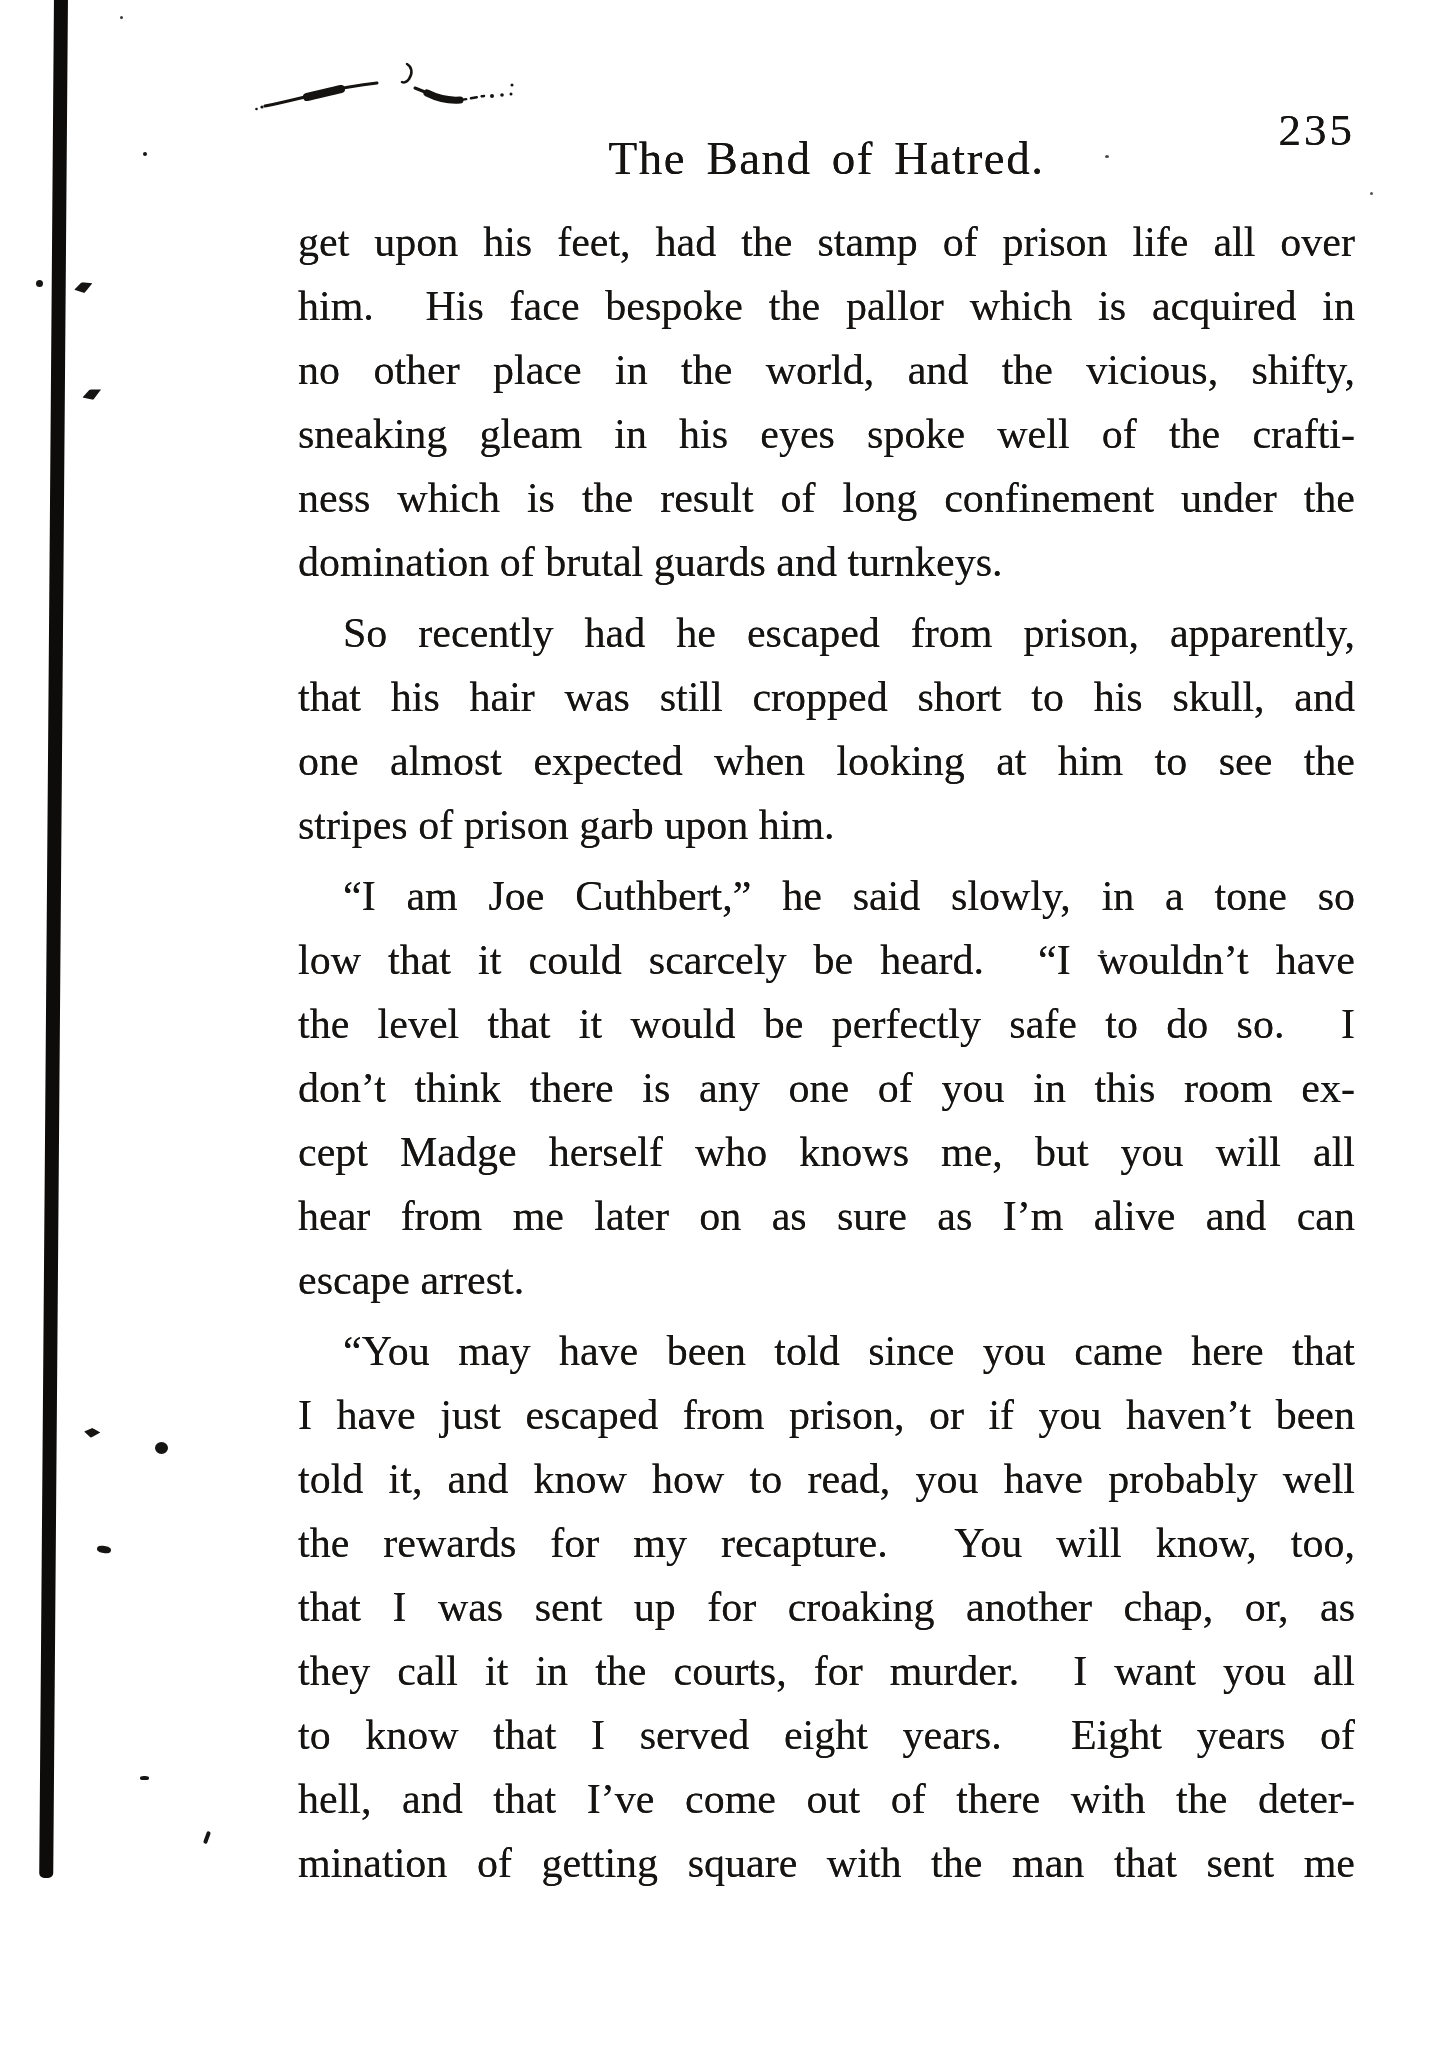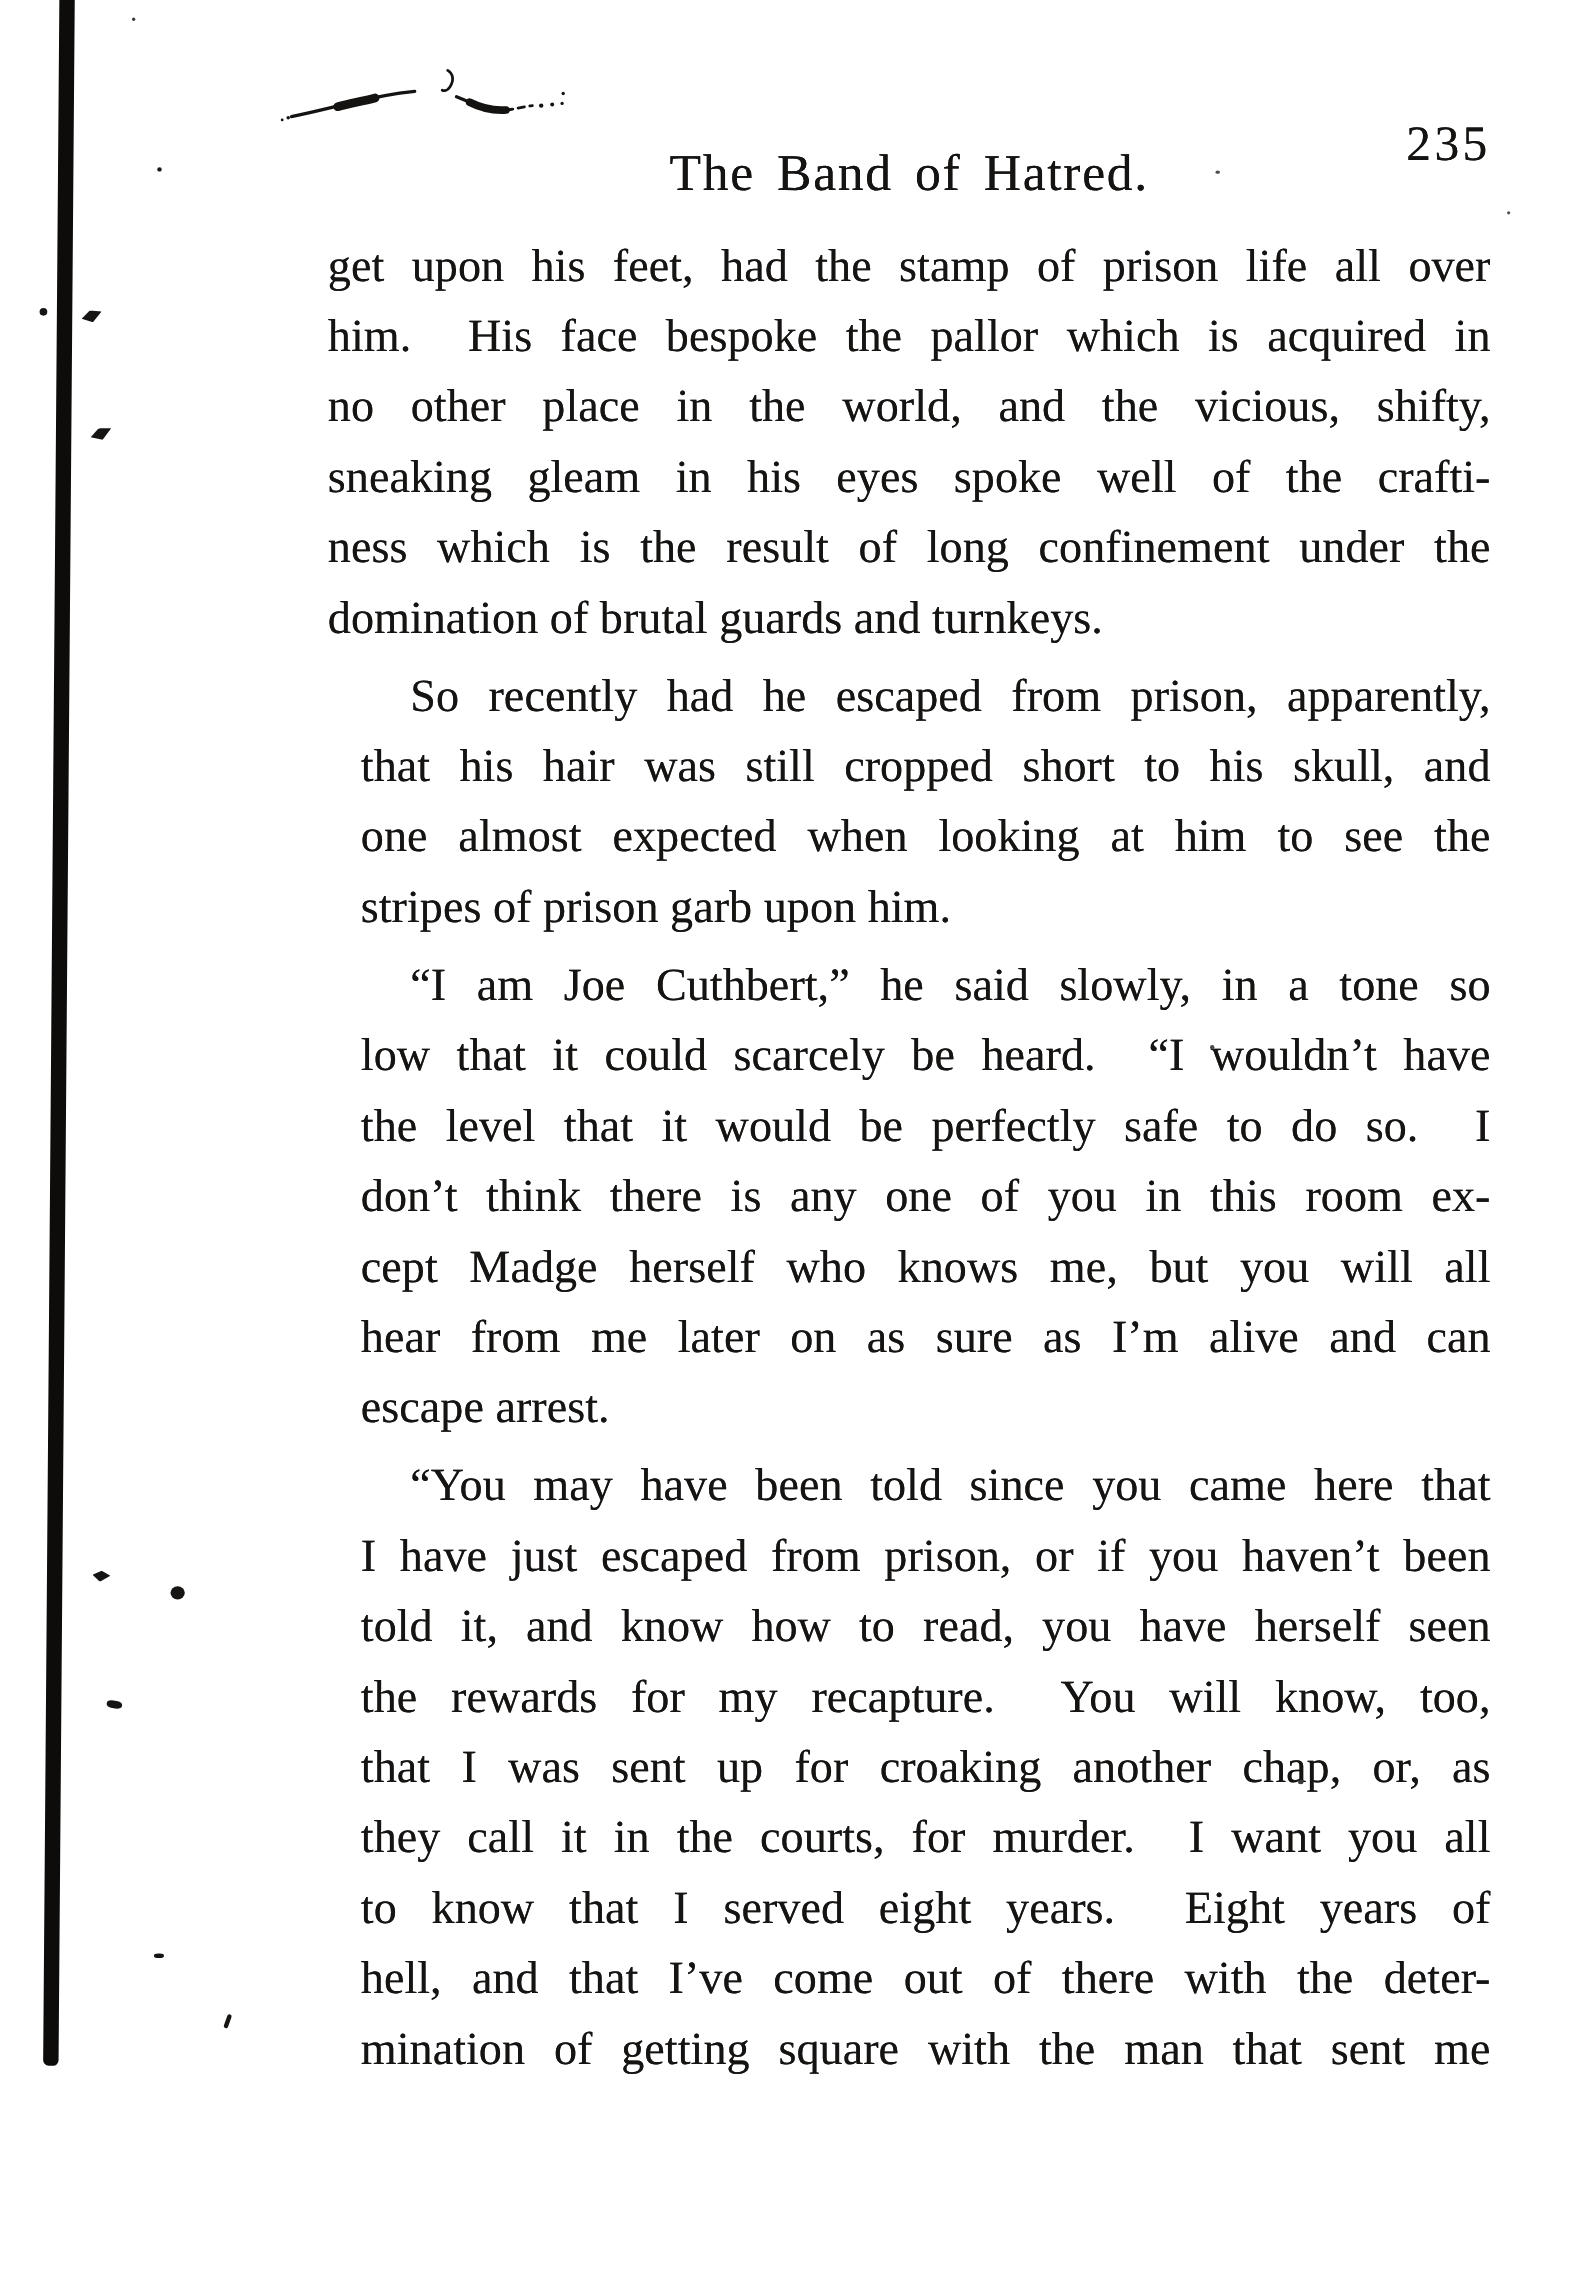--- a/index.html
+++ b/index.html
@@ -44,21 +44,21 @@
   }
 
   
   .text-block {
     position:absolute;
     left:298px; top:210px; width:1057px;
     font-size:42px;
     text-shadow:0 0 0.5px rgba(22,20,18,0.8);
   }
   .para { margin:0;font-family:Liberation Serif, serif; }
-  .para + .para { margin-top:7px;margin-left:30px; }
+  .para + .para { margin-top:7px; }
   .line {
     height:64px; line-height:64px;
     text-align:justify;
     text-align-last:justify;
   }
   .line.noj { text-align-last:left; }
   .para.indent .line:first-child { text-indent:45px; }
 
   
   .scribble { position:absolute; left:255px; top:52px; width:280px; height:70px; }
@@ -115,21 +115,21 @@
         <div class="line">low that it could scarcely be heard.&nbsp; “I wouldn’t have</div>
         <div class="line">the level that it would be perfectly safe to do so.&nbsp; I</div>
         <div class="line">don’t think there is any one of you in this room ex-</div>
         <div class="line">cept Madge herself who knows me, but you will all</div>
         <div class="line">hear from me later on as sure as I’m alive and can</div>
         <div class="line noj">escape arrest.</div>
       </div>
       <div class="para indent">
         <div class="line">“You may have been told since you came here that</div>
         <div class="line">I have just escaped from prison, or if you haven’t been</div>
-        <div class="line">told it, and know how to read, you have herself seen</div>
+        <div class="line">told it, and know how to read, you have probably well</div>
         <div class="line">the rewards for my recapture.&nbsp; You will know, too,</div>
         <div class="line">that I was sent up for croaking another chap, or, as</div>
         <div class="line">they call it in the courts, for murder.&nbsp; I want you all</div>
         <div class="line">to know that I served eight years.&nbsp; Eight years of</div>
         <div class="line">hell, and that I’ve come out of there with the deter-</div>
         <div class="line">mination of getting square with the man that sent me</div>
       </div>
     </div>
 
   <div class="spec round" style="left:36px;top:280px;width:7px;height:7px;"></div>

